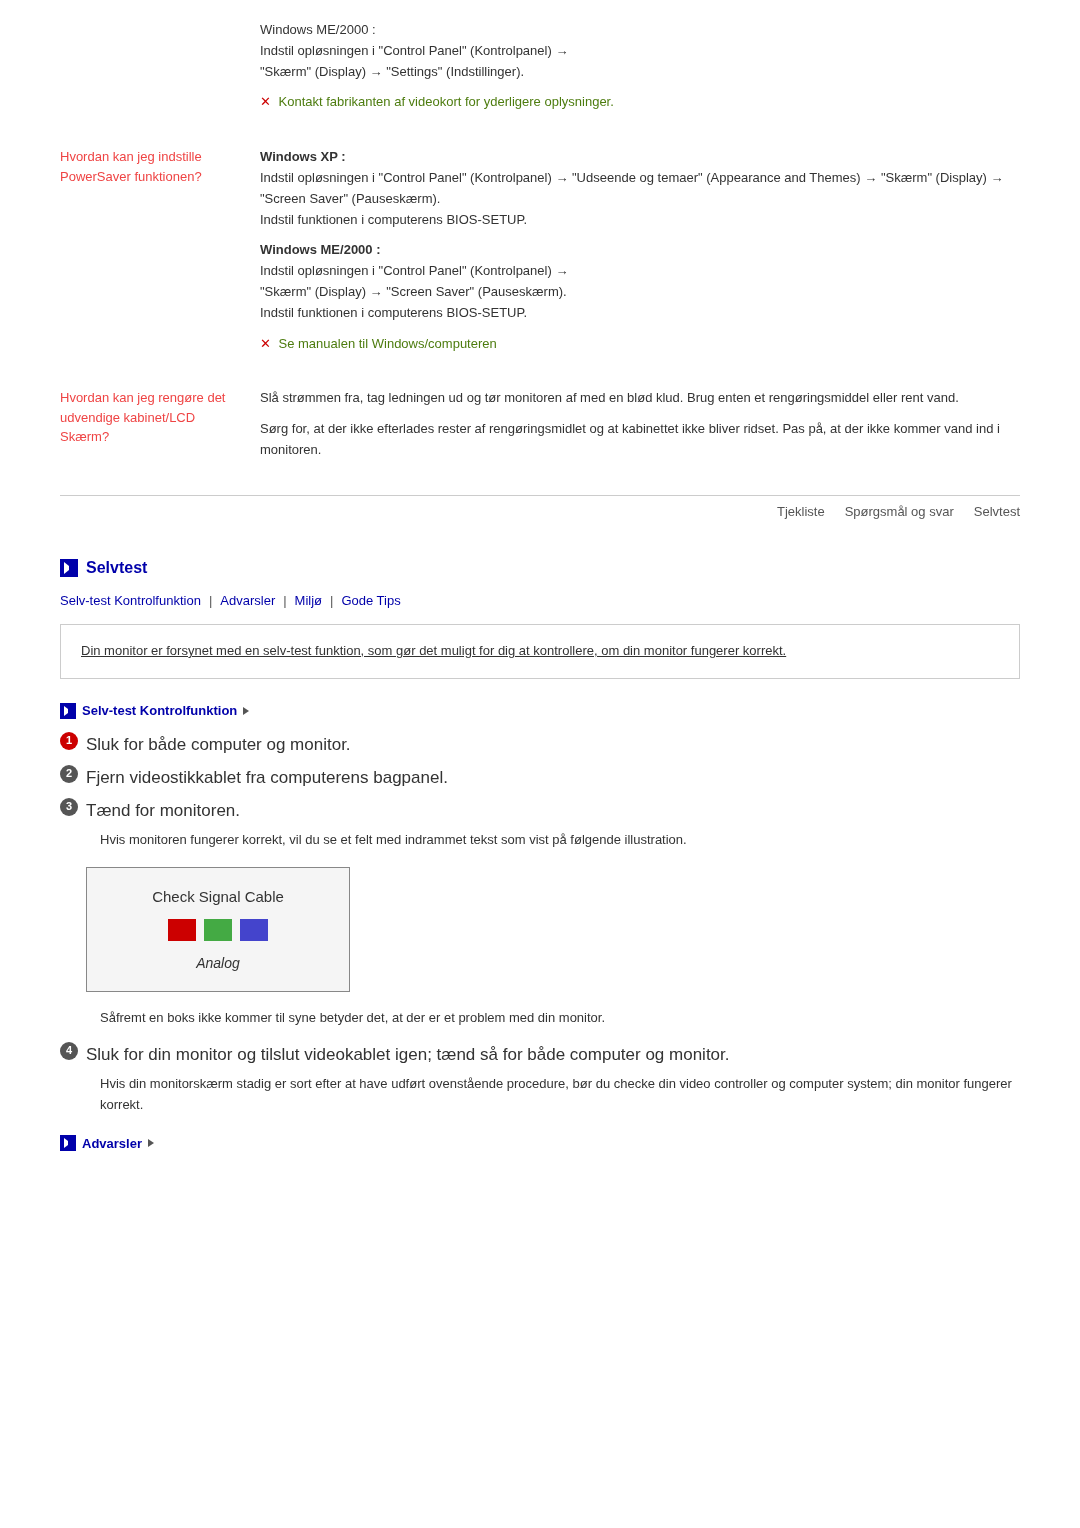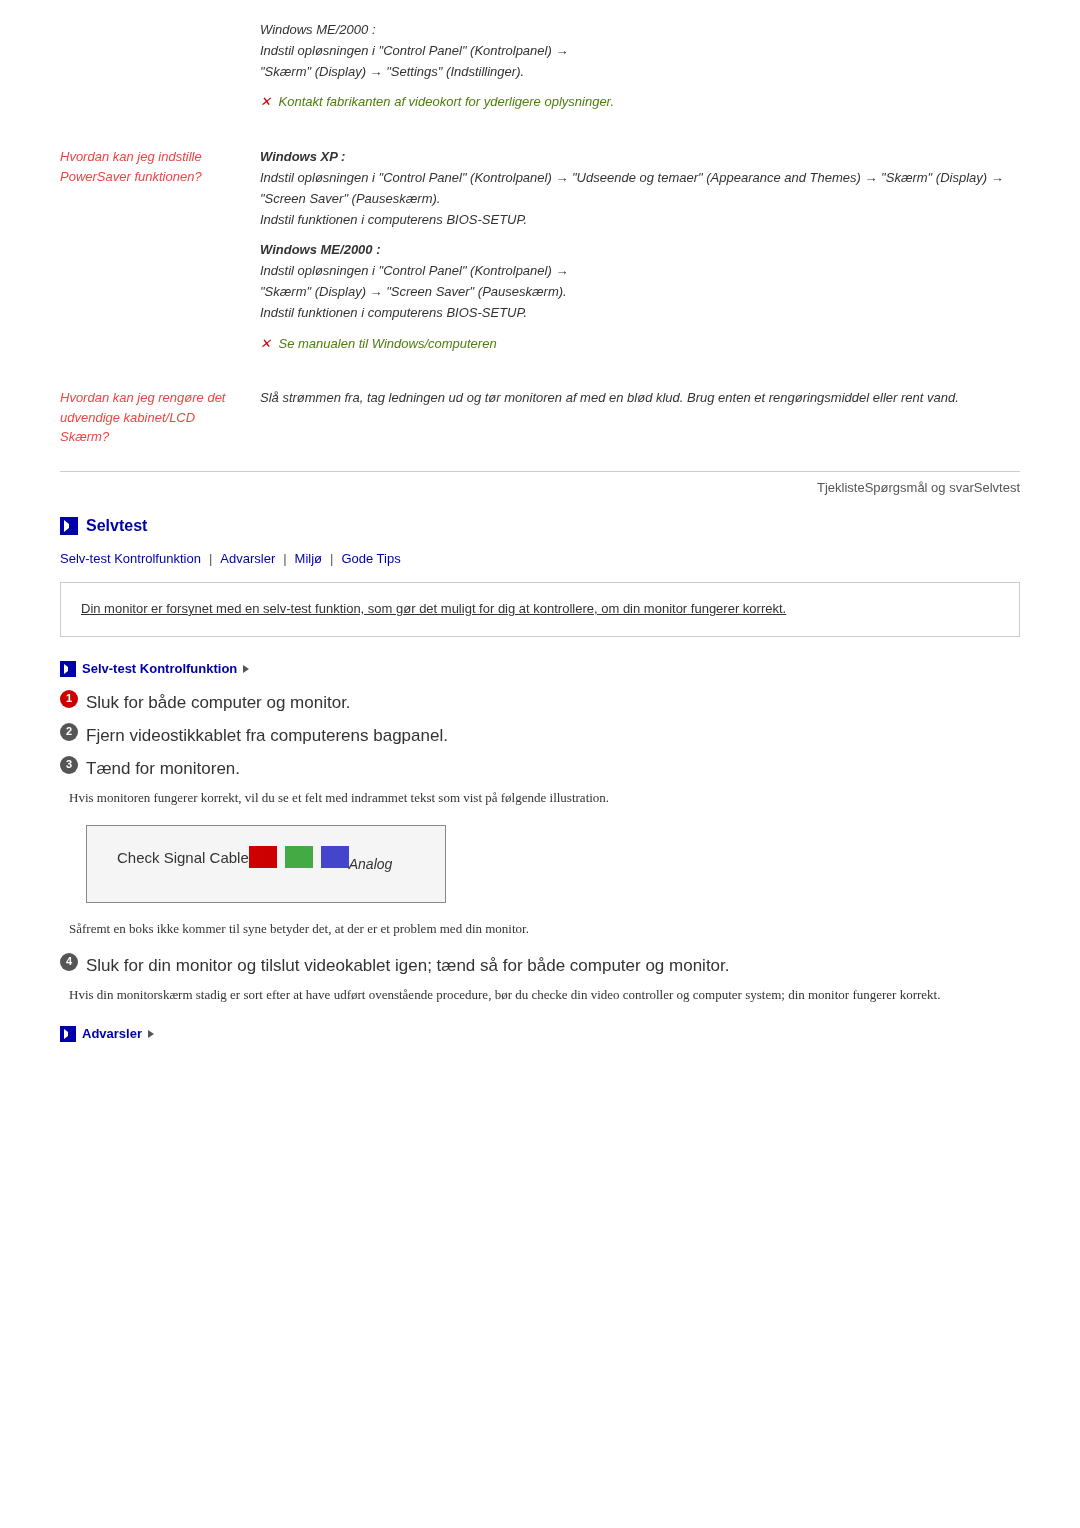--- a/index.html
+++ b/index.html
@@ -15,21 +15,20 @@
       padding: 20px 60px 40px 60px;
     }
 
     
     .faq-section {
       margin-bottom: 20px;
     }
     .faq-row {
       display: flex;
       margin-bottom: 24px;
-      font-style: italic;
     }
     .faq-question {
       width: 200px;
       min-width: 200px;
       font-size: 13px;
       color: #ef4444;
       padding-right: 20px;
       line-height: 1.5;
     }
     .faq-answer {
@@ -49,21 +48,22 @@
       color: #c00;
       margin-right: 4px;
     }
 
     
     .nav-bar {
       display: flex;
       justify-content: flex-end;
       border-top: 1px solid #ccc;
       padding-top: 8px;
-      margin-bottom: 22px;
+      margin-bottom: 40px;
+      gap: 20px;
     }
     .nav-bar a {
       color: #555;
       text-decoration: none;
       font-size: 13px;
     }
 
     
     .section-header {
       display: flex;
@@ -188,33 +188,32 @@
     .step-text {
       flex: 1;
       font-size: 17px;
       line-height: 1.6;
     }
 
     .body-text {
       font-size: 13px;
       line-height: 1.6;
       margin-bottom: 12px;
-      margin-left: 9px;
-      font-family: Liberation Serif, serif;
+      margin-left: 40px;
     }
 
     
     .signal-illustration {
       border: 1px solid #888;
-      width: 360px;
+      width: 264px;
       margin: 16px 0 16px 26px;
       padding: 20px 30px;
       background: #f5f5f5;
       display: flex;
-      flex-direction: row;
+      flex-direction: column;
       align-items: center;
     }
     .signal-text {
       font-size: 15px;
       color: #333;
       margin-bottom: 14px;
     }
     .signal-squares {
       display: flex;
       gap: 8px;
@@ -278,20 +277,21 @@
           <span class="x-mark">✕</span>
           <a href="#" class="link-red">Se manualen til Windows/computeren</a>
         </p>
       </div>
     </div>
 
     <div class="faq-row">
       <div class="faq-question">Hvordan kan jeg rengøre det udvendige kabinet/LCD Skærm?</div>
       <div class="faq-answer">
         <p>Slå strømmen fra, tag ledningen ud og tør monitoren af med en blød klud. Brug enten et rengøringsmiddel eller rent vand.</p>
+        <p>Sørg for, at der ikke efterlades rester af rengøringsmidlet og at kabinettet ikke bliver ridset. Pas på, at der ikke kommer vand ind i monitoren.</p>
       </div>
     </div>
   </div>
 
   <div class="nav-bar">
     <a href="#">Tjekliste</a>
     <a href="#">Spørgsmål og svar</a>
     <a href="#">Selvtest</a>
   </div>
 

